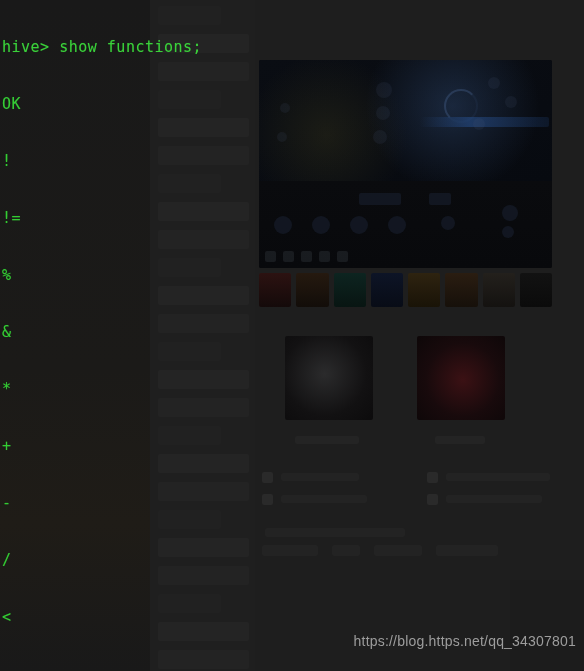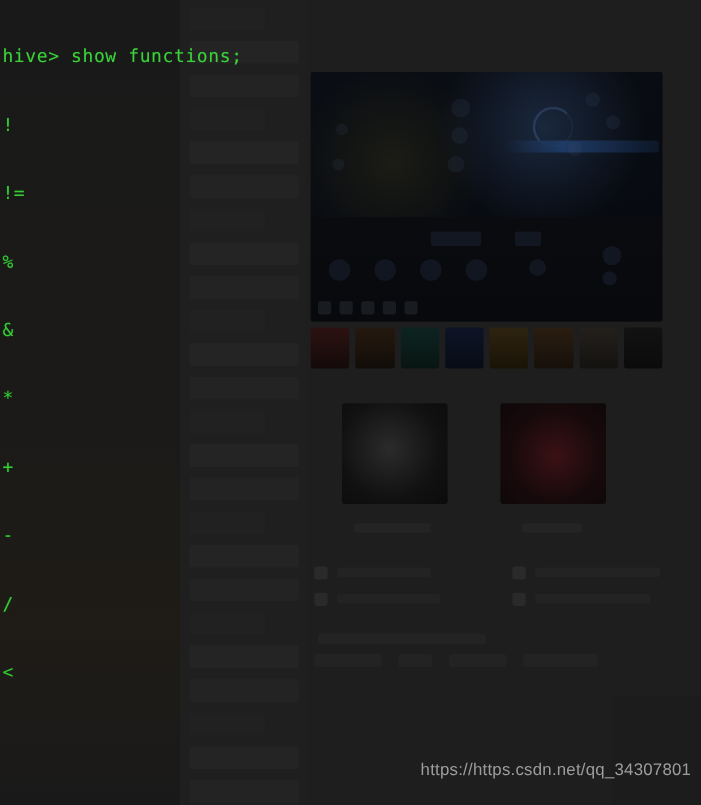--- a/index.html
+++ b/index.html
@@ -340,20 +340,21 @@
     <div class="btn-row">
       <span class="btn b1"></span>
       <span class="btn b2"></span>
       <span class="btn b3"></span>
       <span class="btn b4"></span>
     </div>
   </div>
 
   <div id="terminal">
     <div class="line prompt">hive&gt; show functions;</div>
+    <div class="line ok">OK</div>
     <div class="line">!</div>
     <div class="line">!=</div>
     <div class="line">%</div>
     <div class="line">&amp;</div>
     <div class="line">*</div>
     <div class="line">+</div>
     <div class="line">-</div>
     <div class="line">/</div>
     <div class="line">&lt;</div>
     
@@ -374,15 +375,15 @@
     
     
     
     
     
     
     
     
   </div>
 
-  <div id="watermark">https://https.csdn.net/qq_34307801</div>
+  <div id="watermark">https://blog.https.net/qq_34307801</div>
 
 </div>
 
 </body></html>

